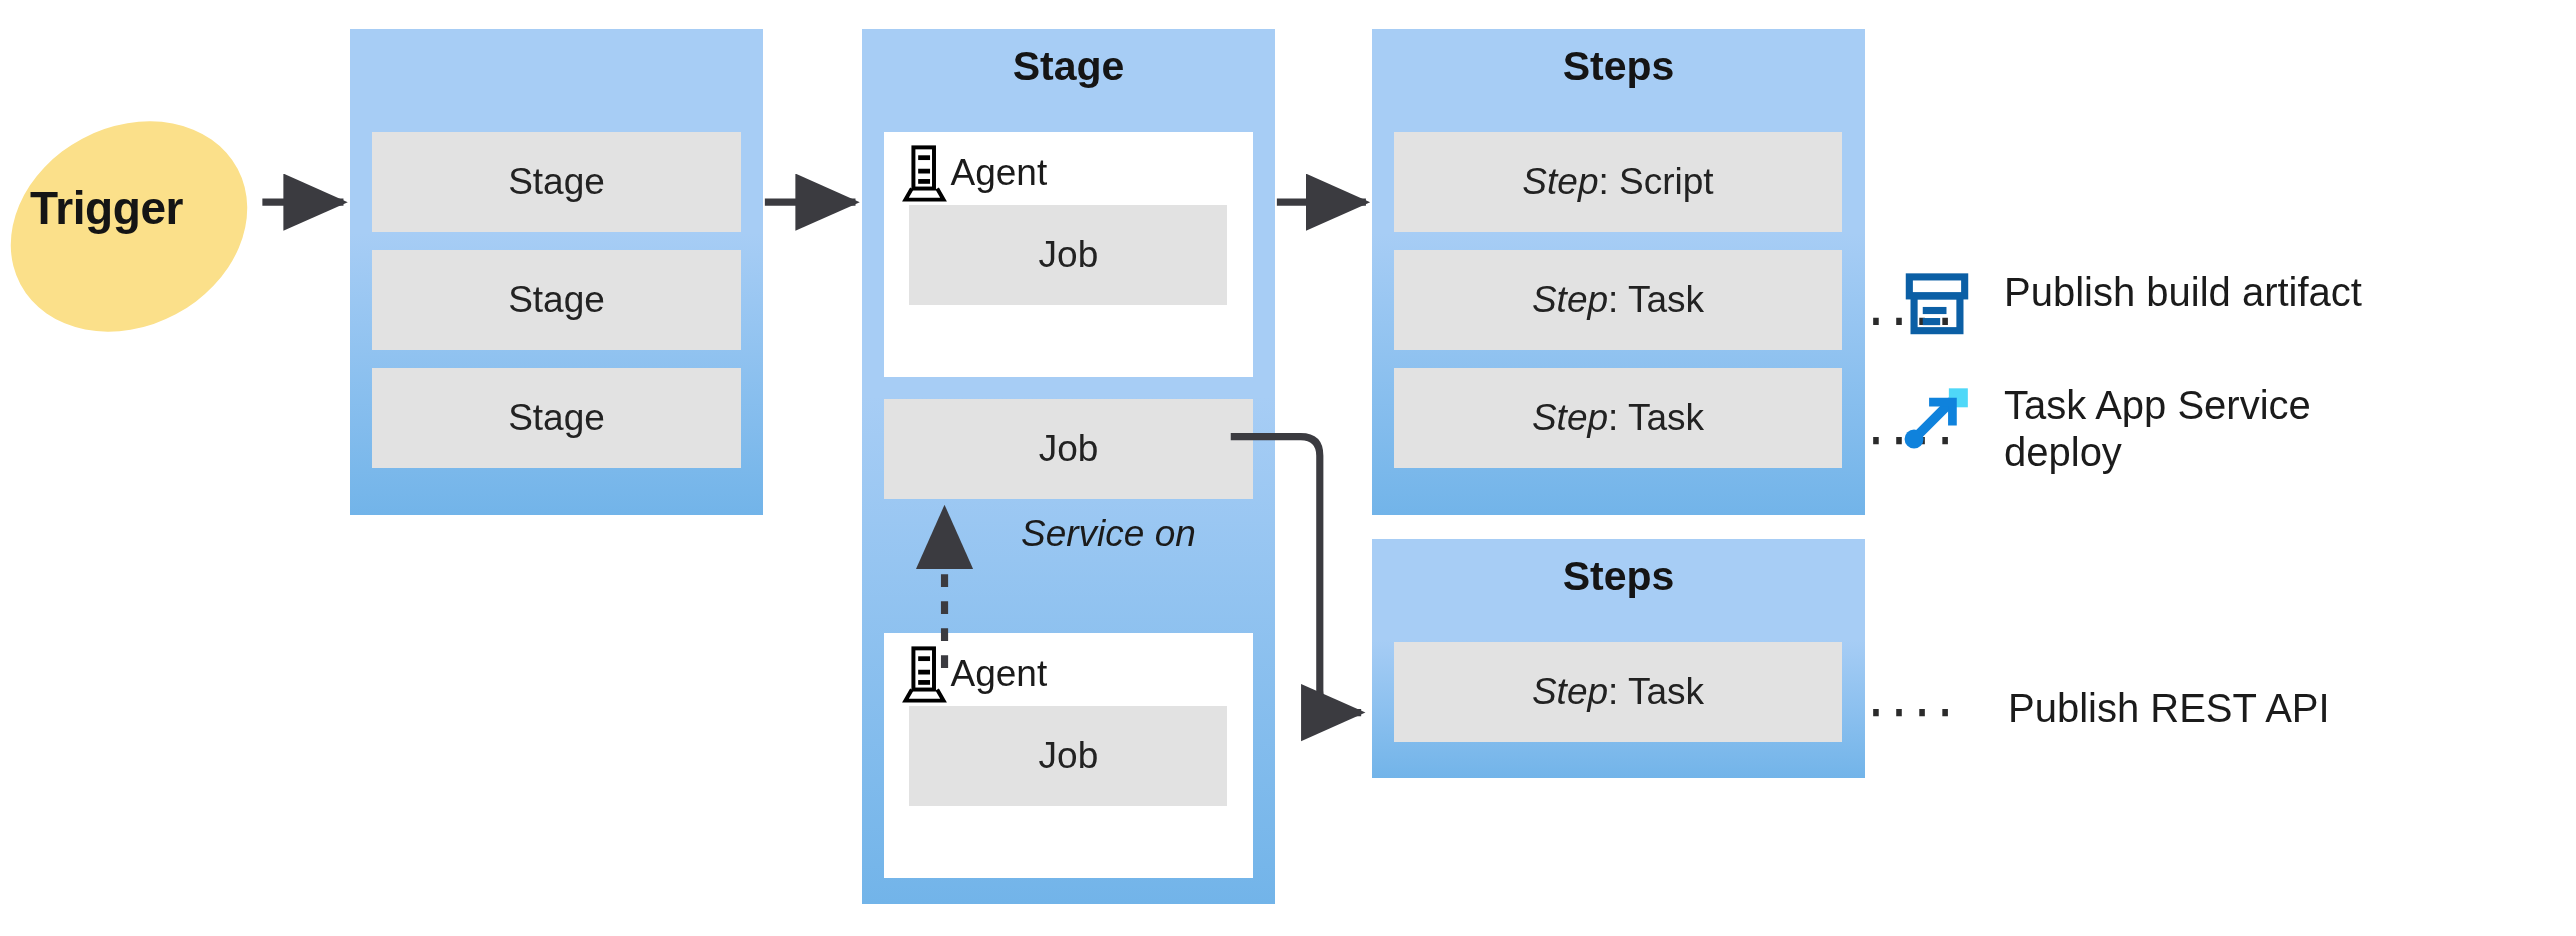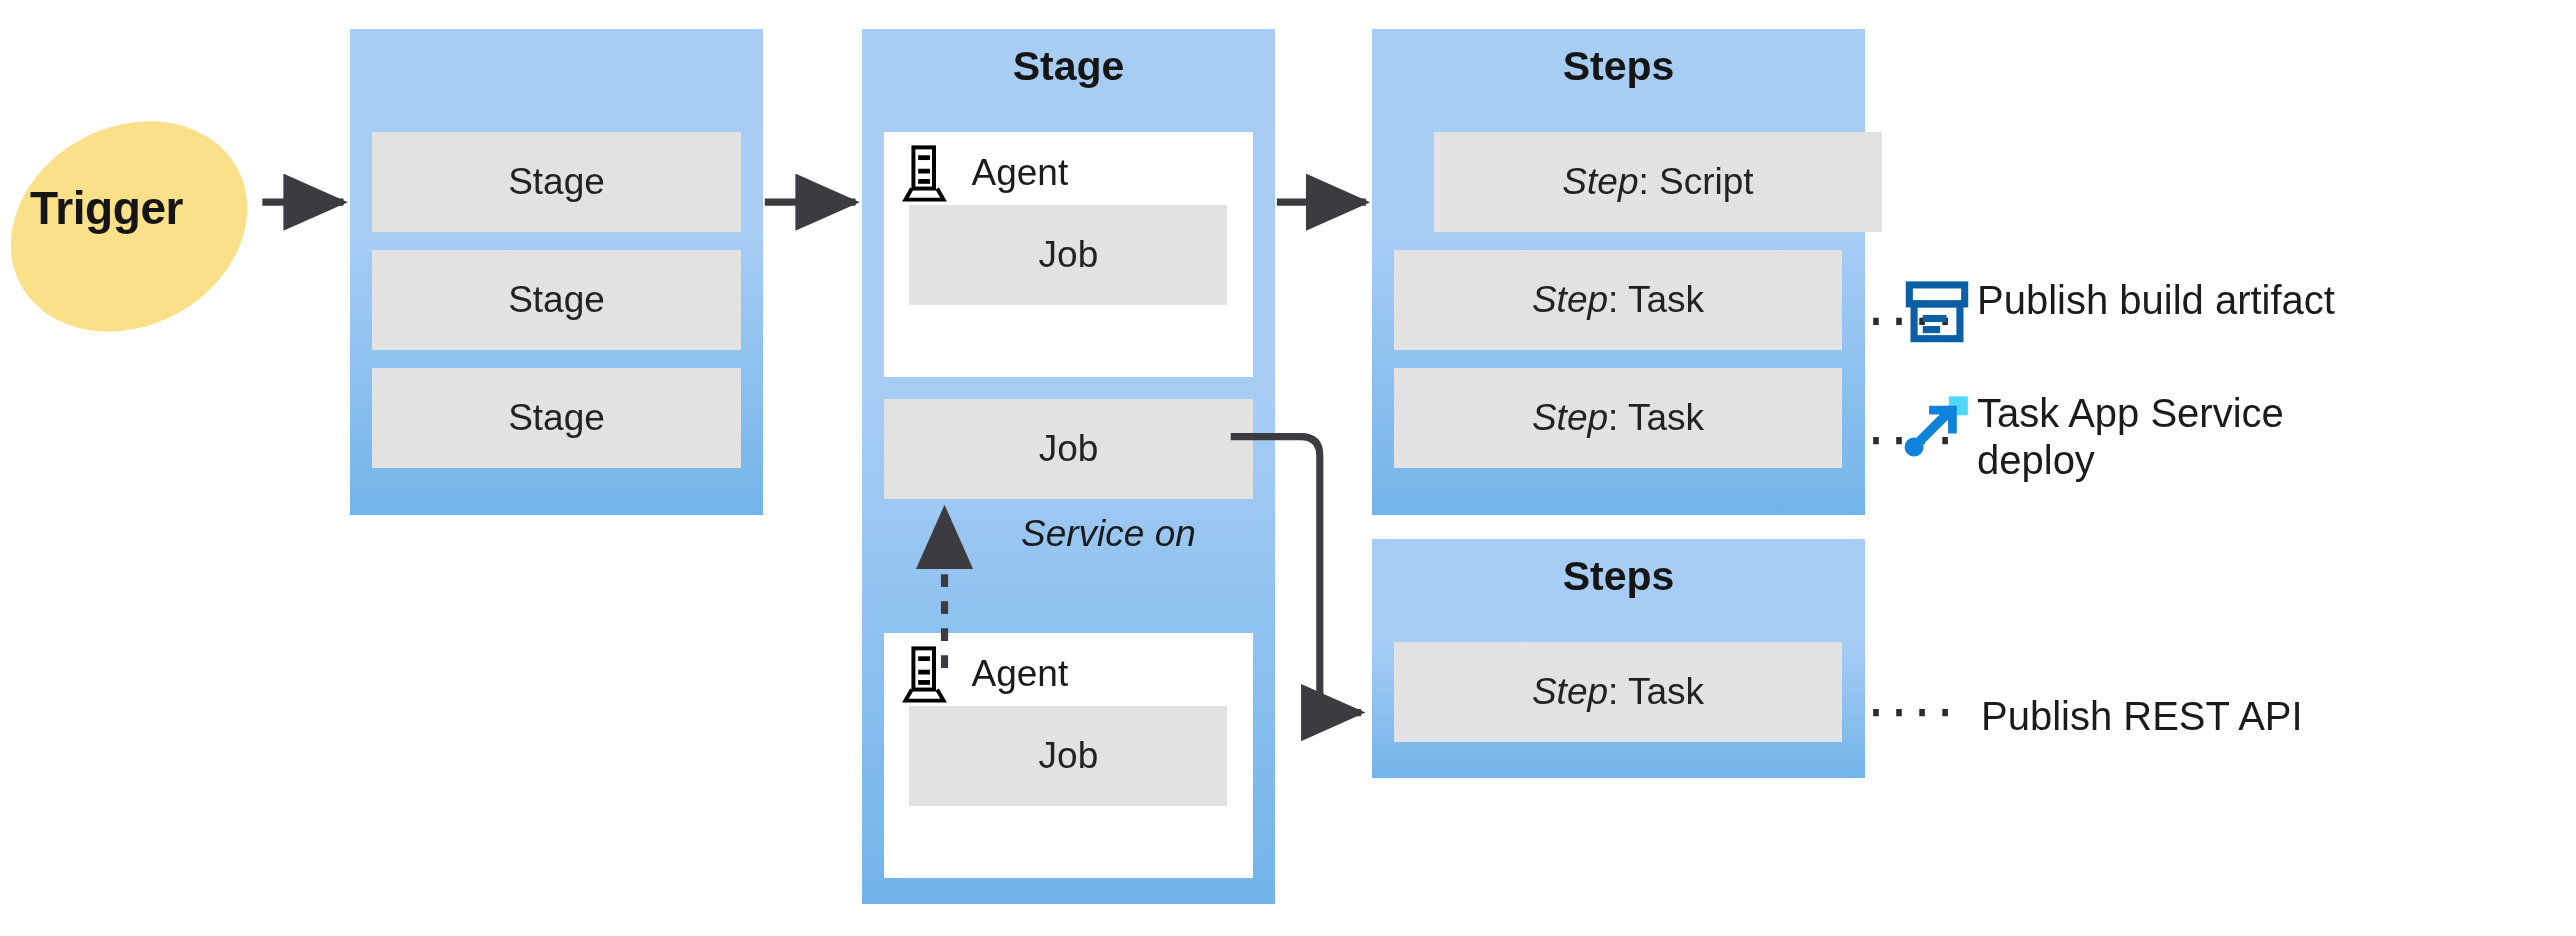--- a/index.html
+++ b/index.html
@@ -87,21 +87,21 @@
   }
   .step-label .kw { font-style: italic; }
 
   
   .agent-row {
     position: absolute;
     left: 17.5px;
     top: 12.7px;
     display: flex;
     align-items: center;
-    gap: 25px;
+    gap: 4px;
   }
   .agent-name {
     font-size: 37px;
     color: #1b1b1b;
     white-space: nowrap;
   }
 
   
   svg.overlay {
     position: absolute;
@@ -110,22 +110,21 @@
     width: 2576px;
     height: 937px;
     pointer-events: none;
   }
 
   
   .legend-item {
     position: absolute;
     display: flex;
     align-items: flex-start;
-    gap: 6px;
-    margin-top: 8px;
+    gap: 33px;
   }
   .legend-text {
     font-size: 40px;
     line-height: 1.18;
     color: #1b1b1b;
     max-width: 509px;
   }
   .legend-icon {
     width: 68px;
     height: 68px;
@@ -205,21 +204,21 @@
       </div>
       <div class="grey-card" style="left:25.4px; top:73px; width:318px; height:100px;">
         <span>Job</span>
       </div>
     </div>
   </div>
 
   <div class="container-box" id="steps-box-1">
     <div class="container-title" style="top:14.3px;">Steps</div>
 
-    <div class="grey-card" style="left:22px; top:103px; width:448px; height:100px;margin-left:40px;">
+    <div class="grey-card" style="left:22px; top:103px; width:448px; height:100px;">
       <span class="step-label">
         <span class="kw">Step</span><span>: </span><span>Script</span>
       </span>
     </div>
 
     <div class="grey-card" style="left:22px; top:221px; width:448px; height:100px;">
       <span class="step-label">
         <span class="kw">Step</span><span>: </span><span>Task</span>
       </span>
     </div>

